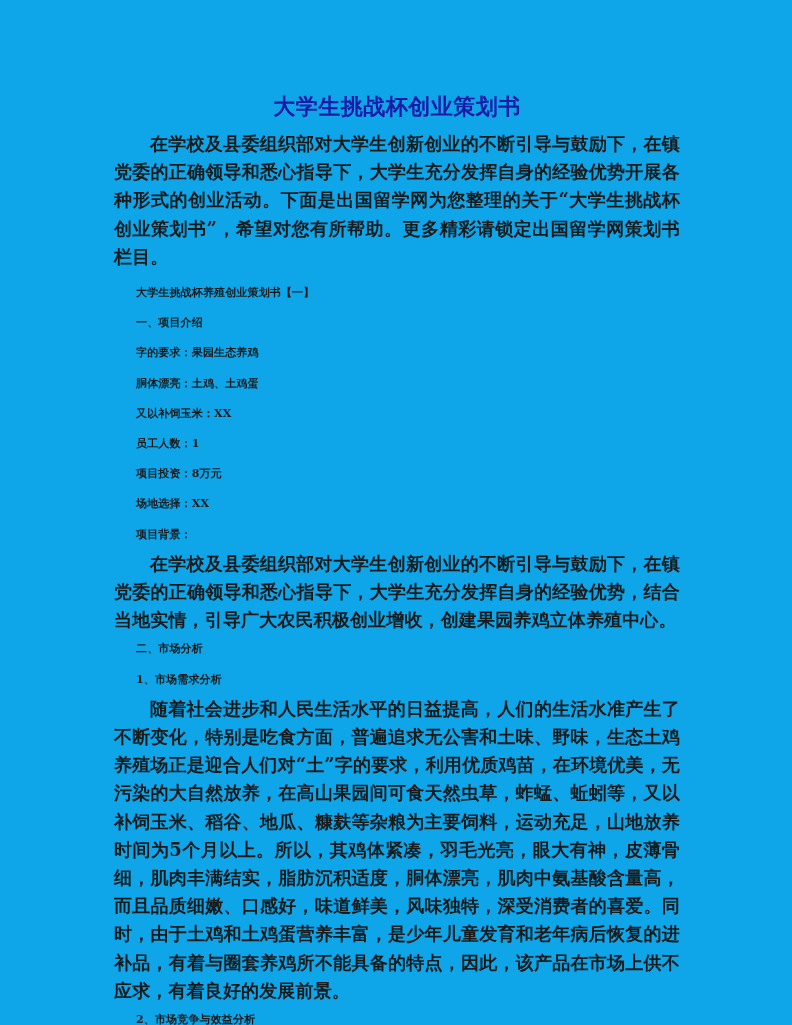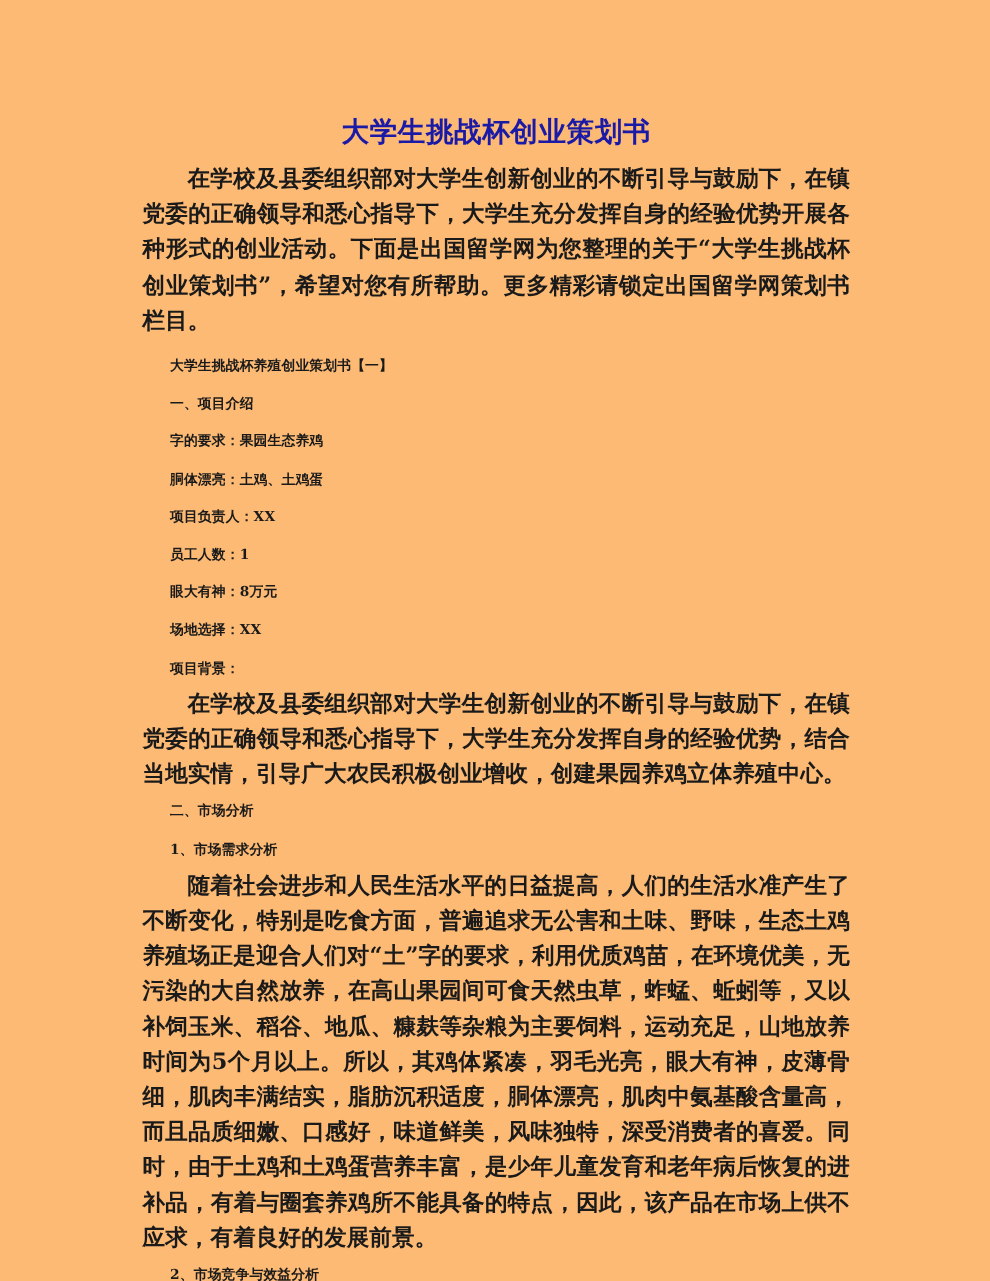--- a/index.html
+++ b/index.html
@@ -16,21 +16,21 @@
     font-family: "DejaVu Serif", "Liberation Serif", serif;
     color: #1a1a1a;
   }
 
   .page {
     position: absolute;
     left: 0;
     top: 0;
     width: 792px;
     height: 1025px;
-    background: #fdba74;
+    background: #0ea5e9;
     box-sizing: border-box;
   }
 
   .content {
     position: absolute;
     left: 114px;
     top: 92px;
     width: 566px;
   }
 
@@ -86,25 +86,25 @@
     <div class="spacer-sm"></div>
 
     <p class="line-item gap-top">大学生挑战杯养殖创业策划书【一】</p>
 
     <p class="line-item">一、项目介绍</p>
 
     <p class="line-item">字的要求：果园生态养鸡</p>
 
     <p class="line-item">胴体漂亮：土鸡、土鸡蛋</p>
 
-    <p class="line-item">项目负责人：XX</p>
+    <p class="line-item">又以补饲玉米：XX</p>
 
     <p class="line-item">员工人数：1</p>
 
-    <p class="line-item">眼大有神：8万元</p>
+    <p class="line-item">项目投资：8万元</p>
 
     <p class="line-item">场地选择：XX</p>
 
     <p class="line-item">项目背景：</p>
 
     <p class="body-para">在学校及县委组织部对大学生创新创业的不断引导与鼓励下，在镇党委的正确领导和悉心指导下，大学生充分发挥自身的经验优势，结合当地实情，引导广大农民积极创业增收，创建果园养鸡立体养殖中心。</p>
 
     <p class="line-item">二、市场分析</p>
 
     <p class="line-item">1、市场需求分析</p>

